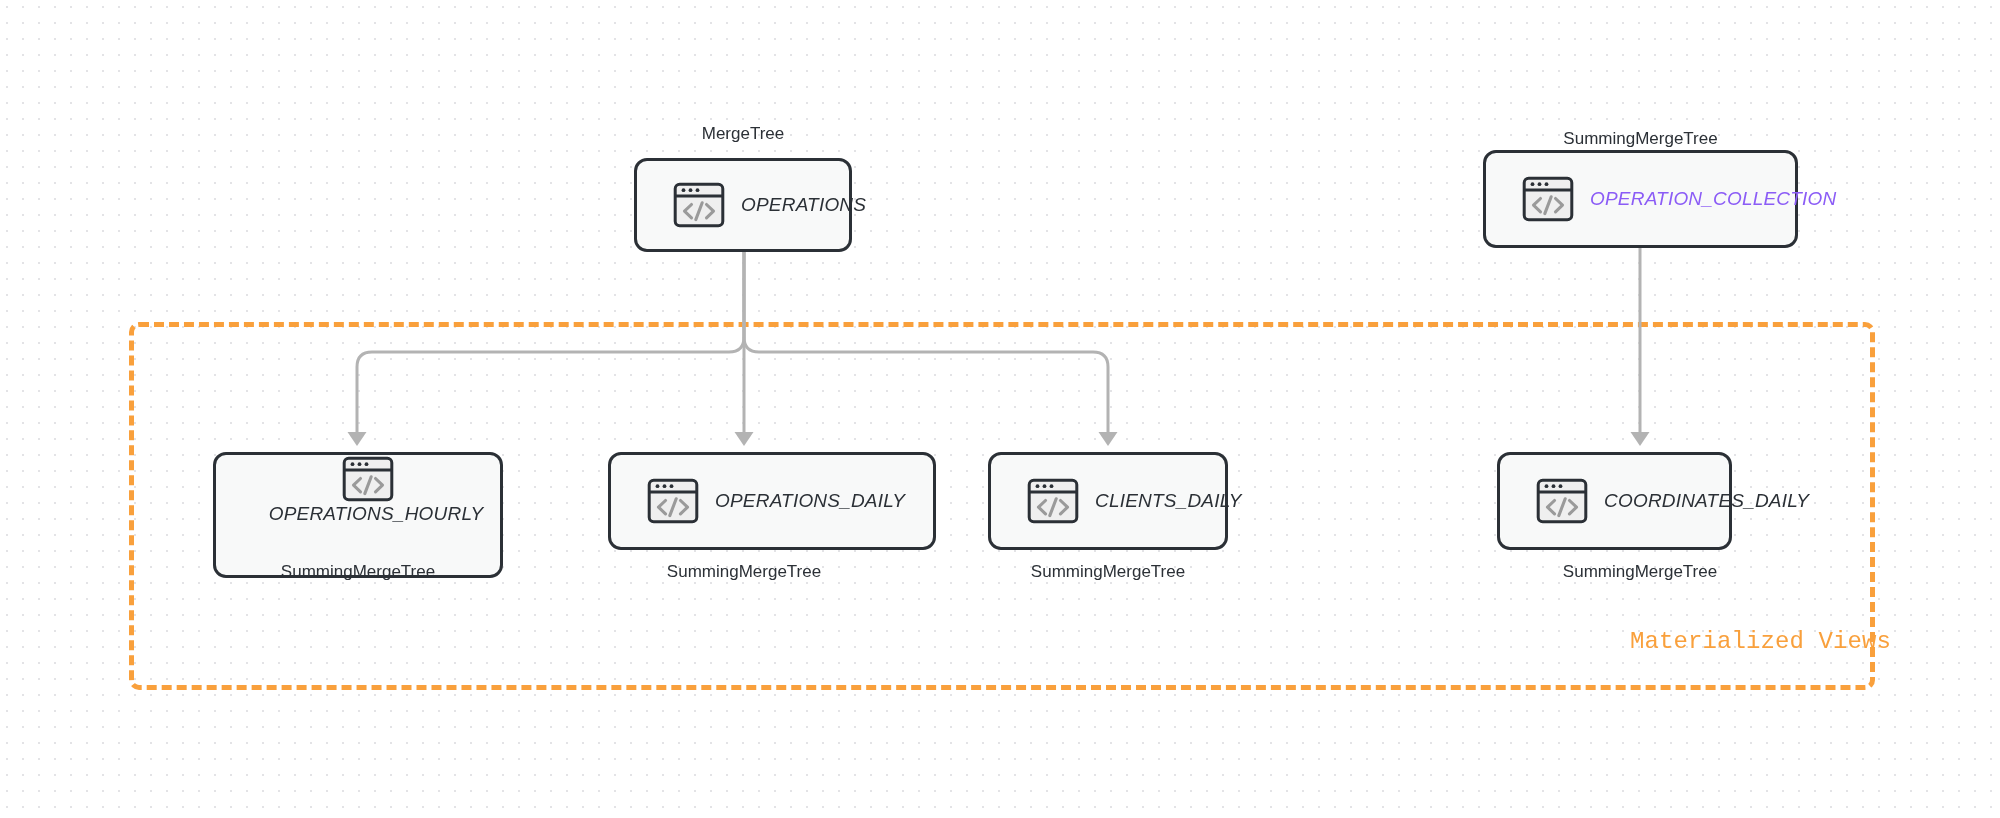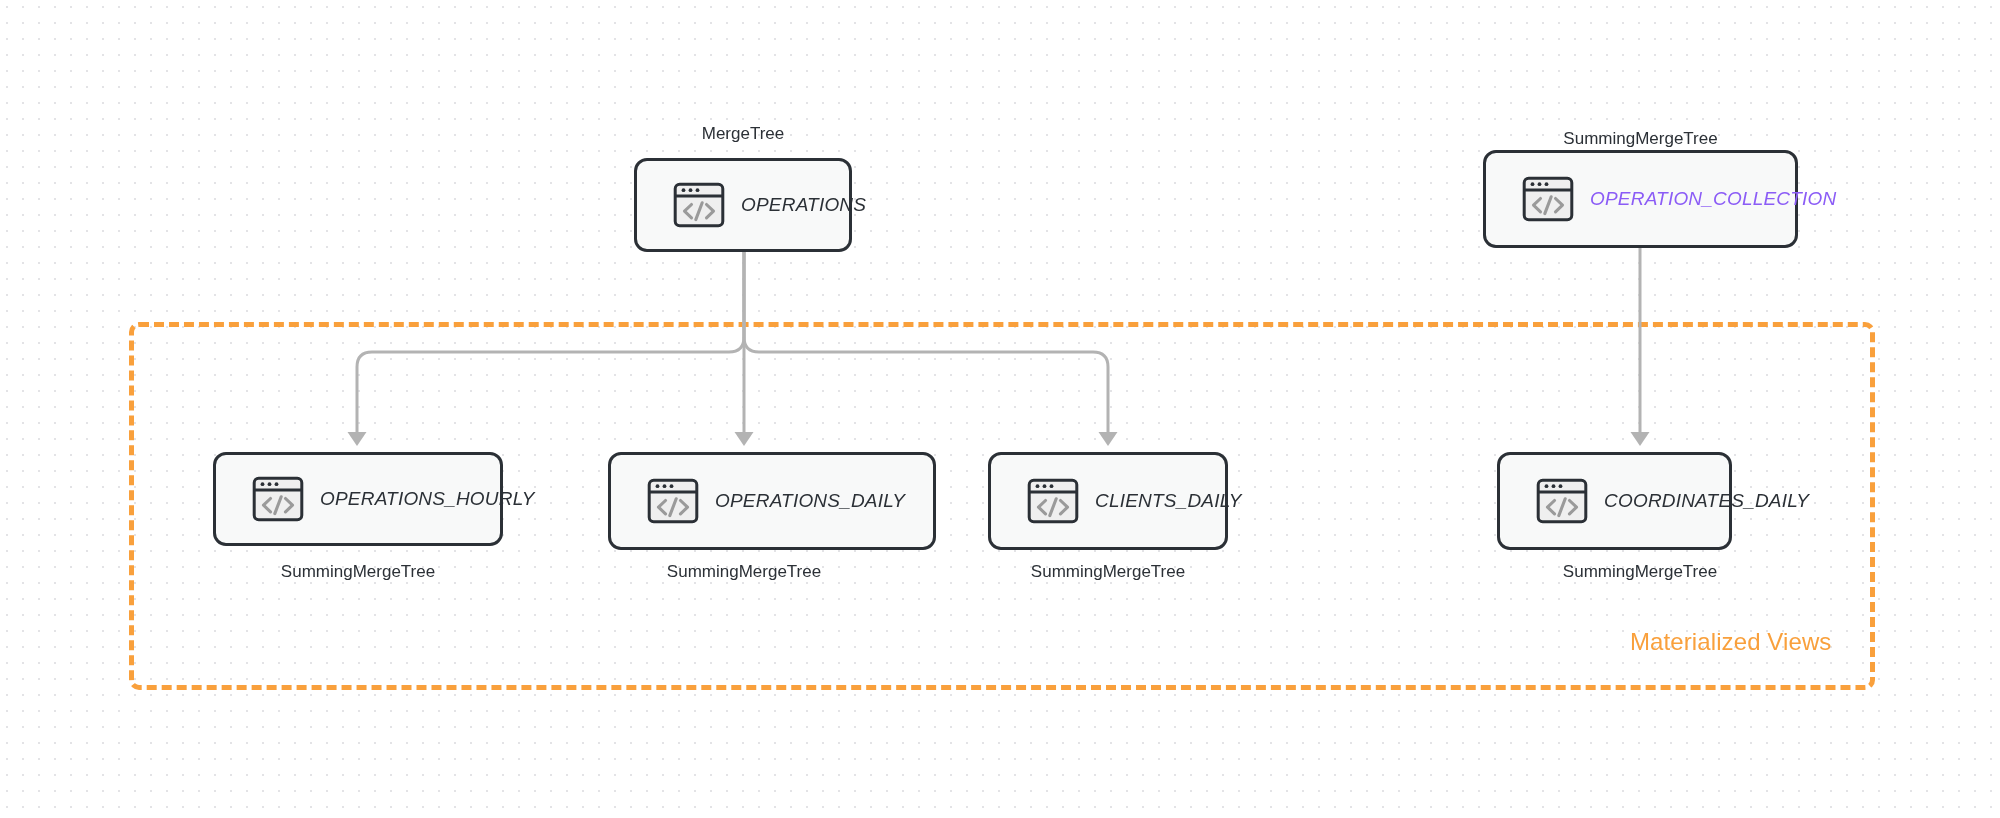--- a/index.html
+++ b/index.html
@@ -38,21 +38,21 @@
   .group-box {
     position: absolute;
     box-sizing: border-box;
     border: 5px dashed #f9a03c;
     border-radius: 10px;
   }
   .group-caption {
     position: absolute;
     color: #f9a03c;
     font-size: 24px;
-    font-family: Liberation Sans, sans-serif;
+    font-family: Liberation Mono, monospace;
     white-space: nowrap;
     letter-spacing: 0.1px;
   }
 
   
   .node {
     position: absolute;
     box-sizing: border-box;
     background: #f8f9f9;
     border: 3.2px solid #2b3036;
@@ -127,21 +127,21 @@
             <circle cx="10.5" cy="9.2" r="1.9" fill="#2b3036"></circle>
             <circle cx="17.5" cy="9.2" r="1.9" fill="#2b3036"></circle>
             <circle cx="24.5" cy="9.2" r="1.9" fill="#2b3036"></circle>
             <path d="M18.5 23.5 L11.5 30.2 L18.5 36.9" stroke="#9a9a9a" stroke-width="3.1" fill="none" stroke-linecap="round" stroke-linejoin="round"></path>
             <path d="M33.5 23.5 L40.5 30.2 L33.5 36.9" stroke="#9a9a9a" stroke-width="3.1" fill="none" stroke-linecap="round" stroke-linejoin="round"></path>
             <path d="M29.2 21.8 L22.8 38.6" stroke="#9a9a9a" stroke-width="3.1" fill="none" stroke-linecap="round"></path>
           </svg></span>
         <span class="node-title" style="color: #8b5cf6;">OPERATION_COLLECTION</span>
       </div>
       <div class="engine-label" style="left: 1483px; top: 129px; width: 315px; color: rgb(43, 48, 54);">SummingMergeTree</div>
-      <div class="node" style="left: 213px; top: 452px; width: 290px; height: 94px; background: rgb(248, 249, 249); border-color: rgb(43, 48, 54);">
+      <div class="node" style="left: 213px; top: 452px; width: 290px; height: 126px; background: rgb(248, 249, 249); border-color: rgb(43, 48, 54); flex-direction: column;">
         <span class="node-icon"><svg viewBox="0 0 52 48" width="52" height="48" xmlns="http://www.w3.org/2000/svg">
             <rect x="2.2" y="3.2" width="47.6" height="41.6" rx="4.5" ry="4.5" fill="#efefef" stroke="#2b3036" stroke-width="3"></rect>
             <path d="M2.2 15 H49.8" stroke="#2b3036" stroke-width="3" fill="none"></path>
             <circle cx="10.5" cy="9.2" r="1.9" fill="#2b3036"></circle>
             <circle cx="17.5" cy="9.2" r="1.9" fill="#2b3036"></circle>
             <circle cx="24.5" cy="9.2" r="1.9" fill="#2b3036"></circle>
             <path d="M18.5 23.5 L11.5 30.2 L18.5 36.9" stroke="#9a9a9a" stroke-width="3.1" fill="none" stroke-linecap="round" stroke-linejoin="round"></path>
             <path d="M33.5 23.5 L40.5 30.2 L33.5 36.9" stroke="#9a9a9a" stroke-width="3.1" fill="none" stroke-linecap="round" stroke-linejoin="round"></path>
             <path d="M29.2 21.8 L22.8 38.6" stroke="#9a9a9a" stroke-width="3.1" fill="none" stroke-linecap="round"></path>
           </svg></span>

